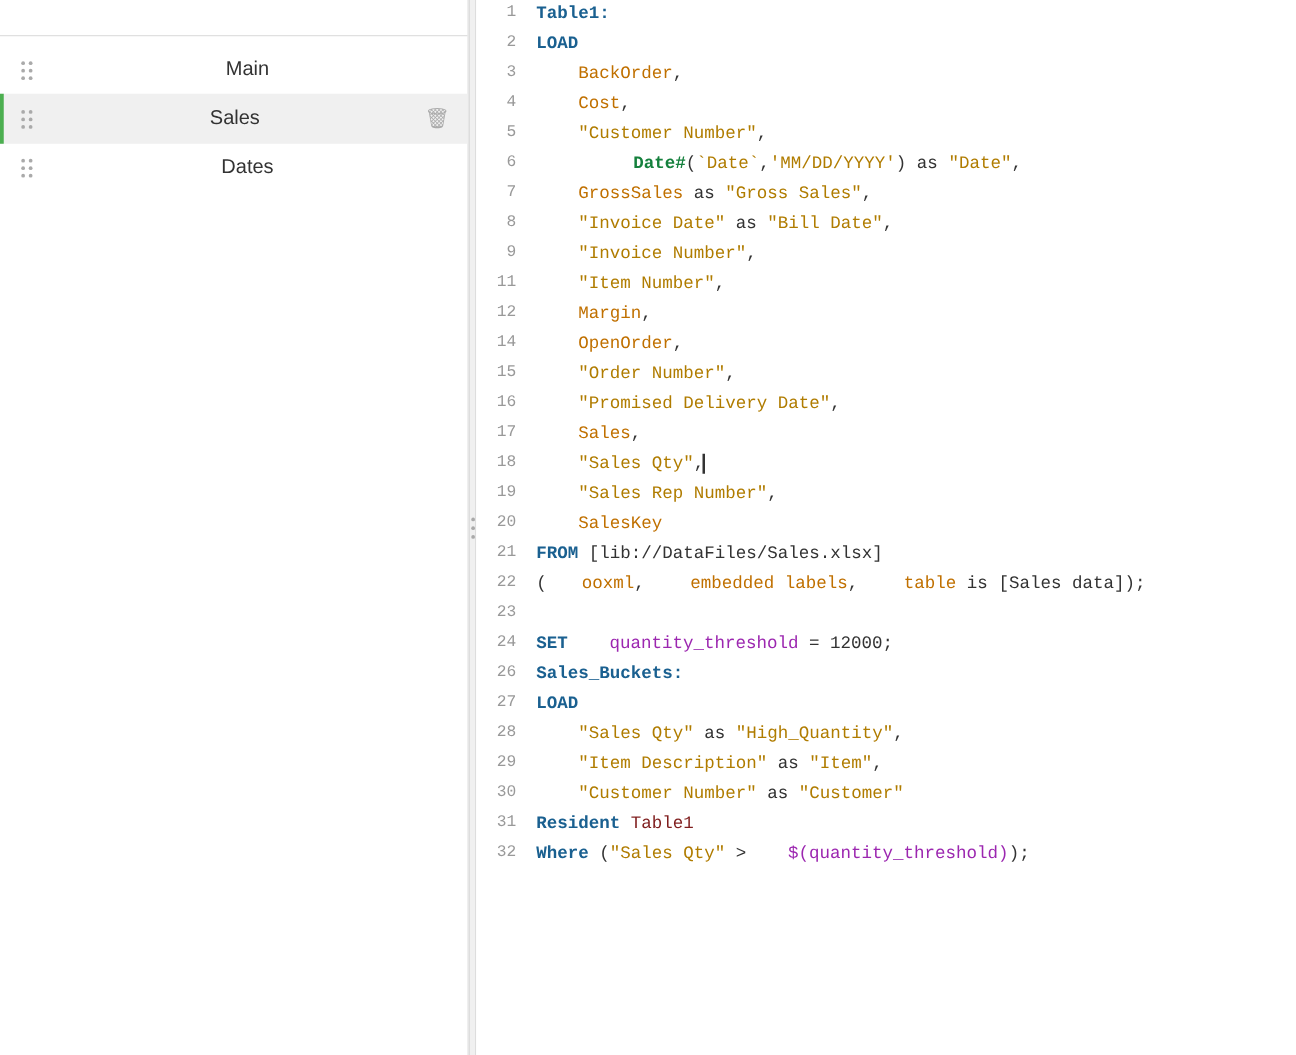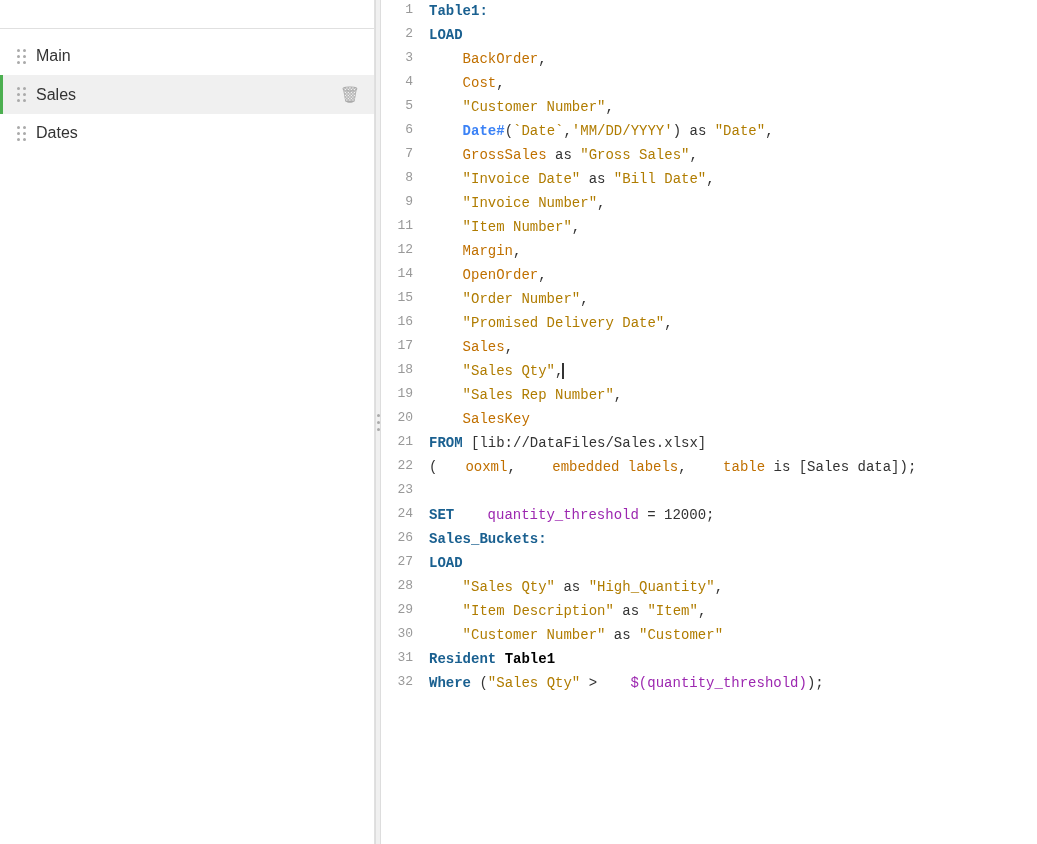--- a/index.html
+++ b/index.html
@@ -43,20 +43,21 @@
       background: none;
       border: none;
       line-height: 1;
       padding: 2px 6px;
     }
 
     .sidebar-items {
       display: flex;
       flex-direction: column;
       padding: 8px 0;
+      text-align: center;
     }
 
     .sidebar-item {
       display: flex;
       align-items: center;
       padding: 10px 14px;
       cursor: pointer;
       position: relative;
       border-left: 3px solid transparent;
     }
@@ -158,24 +159,24 @@
 
     .line-content {
       flex: 1;
       white-space: pre;
       line-height: 1.6;
     }
 
     
     .c-default { color: #333; }
     .c-keyword { color: #1a6090; font-weight: 600; }  
-    .c-table { color: #000000; font-weight: 700; }
+    .c-table { color: #7f1d1d; font-weight: 400; }
     .c-string { color: #b07c00; }   
     .c-field { color: #b07c00; }    
-    .c-func { color: #3b82f6; font-weight: 600; }
+    .c-func { color: #15803d; font-weight: 600; margin-left: 44px; }
     .c-plain { color: #c07000; }    
     .c-path { color: #333; }
     .c-var { color: #9c27b0; margin-left: 25px; }
     .c-punct { color: #333; }
     .c-label { color: #1a6090; font-weight: 600; }   
     .c-connector { color: #c07000; margin-left: 28px; }  
     .c-cursor { border-right: 2px solid #333; }
     .c-as { color: #333; }
   </style>
 </head>

